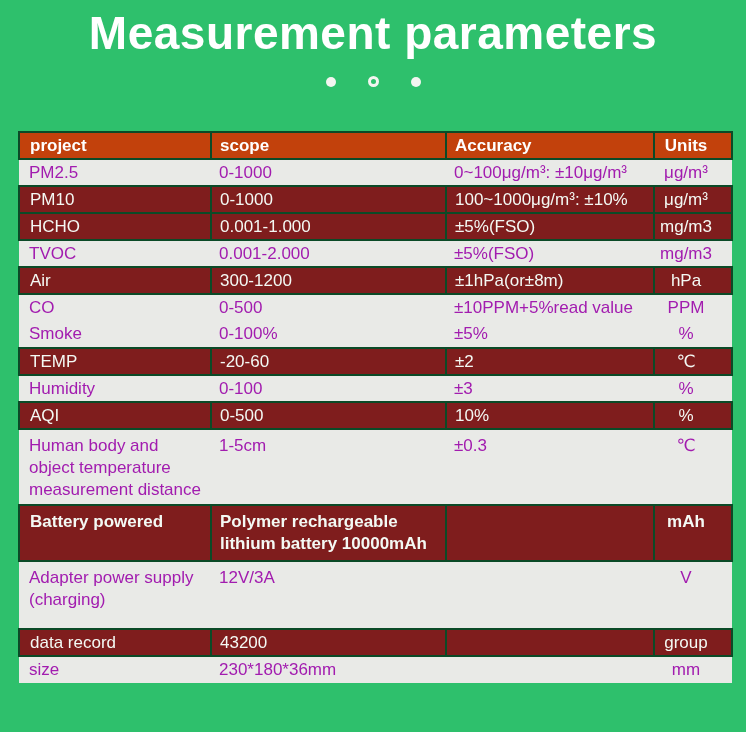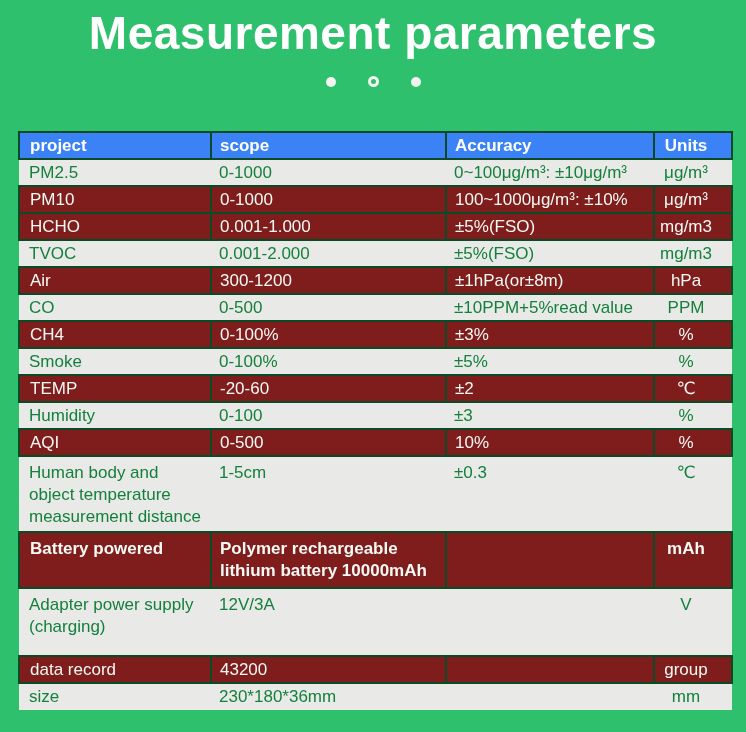--- a/index.html
+++ b/index.html
@@ -60,33 +60,33 @@
     text-align: center;
     padding-left: 2px;
     padding-right: 16px;
   }
   tr { height: 27px; }
   tr.h78 { height: 76px; }
   tr.h56 { height: 56px; font-weight: bold; }
   tr.h54 { height: 68px; }
   tr.h78 td, tr.h56 td, tr.h54 td { padding-top: 5px; }
   thead th {
-    background: #3b82f6;
+    background: #c2410c;
     color: #ffffff;
     font-weight: bold;
     border: 2px solid #0b4a27;
   }
   tr.green td {
     background: #7f1d1d;
     color: #f4f9f4;
     border: 2px solid #0b4a27;
   }
   tr.light td {
     background: #e9eae7;
-    color: #15803d;
+    color: #a21caf;
     border: 0;
   }
 </style>
 </head>
 <body>
 
 <h1 class="title">Measurement parameters</h1>
 
 <div class="dots">
   <span class="dot"></span>
@@ -139,26 +139,20 @@
         <td>300-1200</td>
         <td>±1hPa(or±8m)</td>
         <td>hPa</td>
       </tr>
       <tr class="light">
         <td>CO</td>
         <td>0-500</td>
         <td>±10PPM+5%read value</td>
         <td>PPM</td>
       </tr>
-      <tr class="green">
-        <td>CH4</td>
-        <td>0-100%</td>
-        <td>±3%</td>
-        <td>%</td>
-      </tr>
       <tr class="light">
         <td>Smoke</td>
         <td>0-100%</td>
         <td>±5%</td>
         <td>%</td>
       </tr>
       <tr class="green">
         <td>TEMP</td>
         <td>-20-60</td>
         <td>±2</td>

